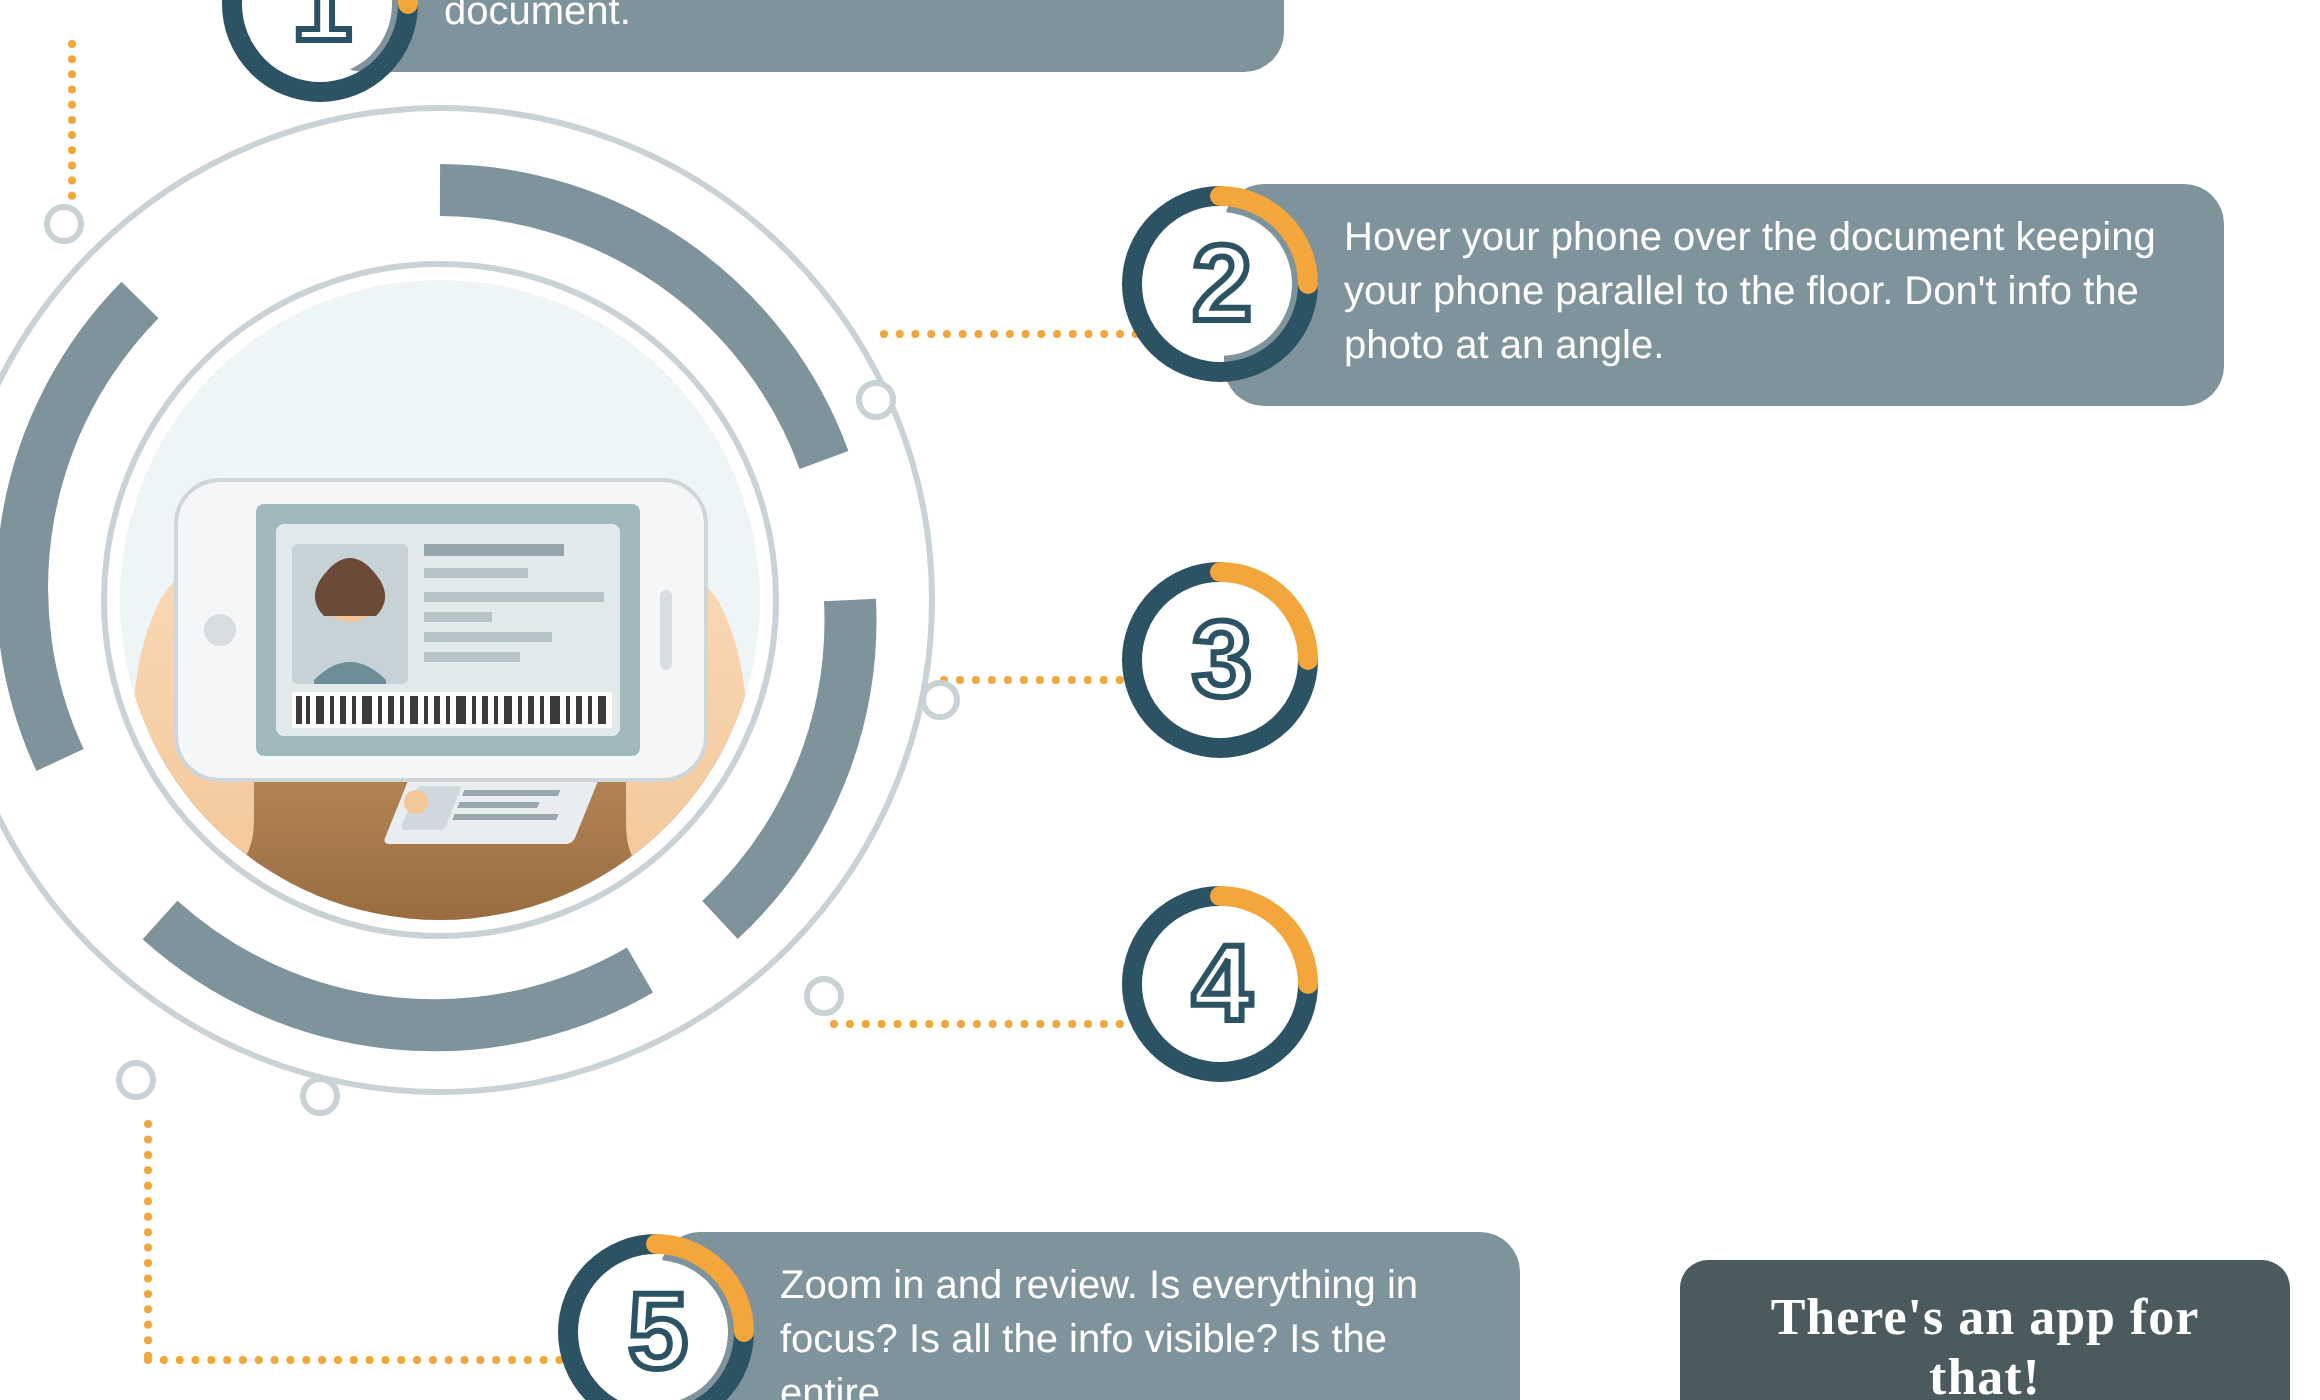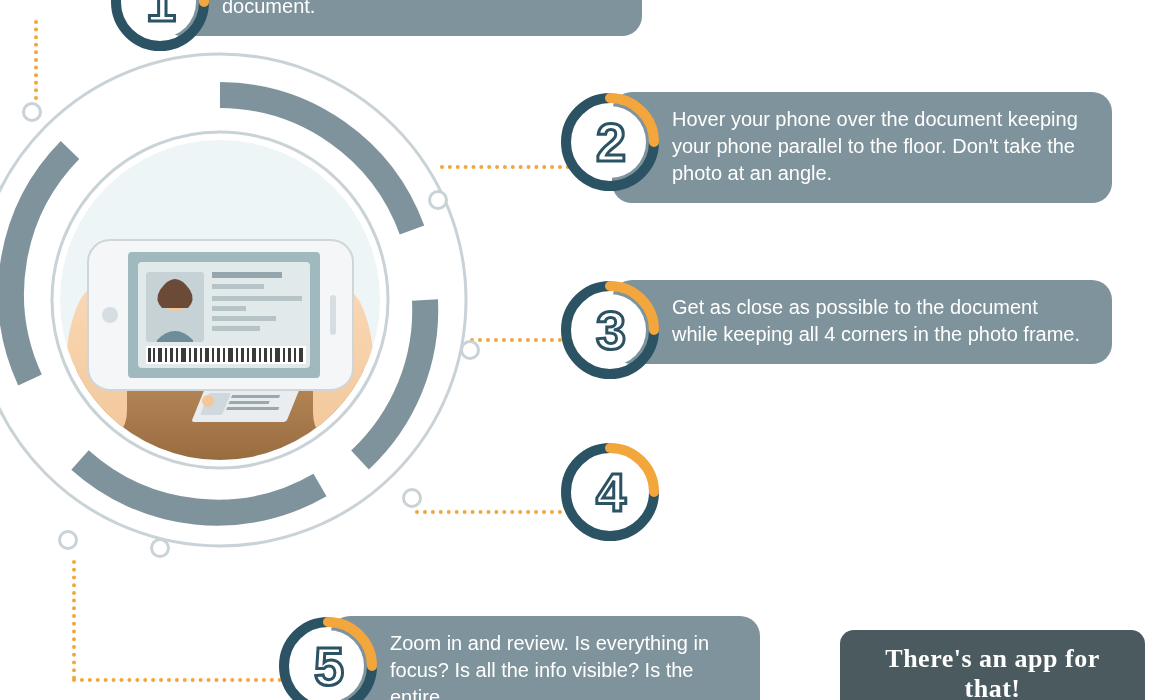--- a/index.html
+++ b/index.html
@@ -173,33 +173,32 @@
 
   <div class="step" style="left:560px; top:92px; width:590px;">
     <div class="badge">
       <svg viewBox="0 0 100 100">
         <path d="M50 6 A44 44 0 1 0 94 50" fill="none" stroke="#2c5363" stroke-width="10" stroke-linecap="round"></path>
         <path d="M50 6 A44 44 0 0 1 94 50" fill="none" stroke="#f2a63b" stroke-width="10" stroke-linecap="round"></path>
         <circle cx="50" cy="50" r="36" fill="#fff"></circle>
       </svg>
       <div class="num">2</div>
     </div>
-    <div class="pill" style="width:500px;">Hover your phone over the document keeping your phone parallel to the floor. Don't take the photo at an angle.</div>
+    <div class="pill" style="width:500px;">Hover your phone over the document keeping your phone parallel to the floor. Don't info the photo at an angle.</div>
   </div>
 
   <div class="step" style="left:560px; top:280px; width:590px;">
     <div class="badge">
       <svg viewBox="0 0 100 100">
         <path d="M50 6 A44 44 0 1 0 94 50" fill="none" stroke="#2c5363" stroke-width="10" stroke-linecap="round"></path>
         <path d="M50 6 A44 44 0 0 1 94 50" fill="none" stroke="#f2a63b" stroke-width="10" stroke-linecap="round"></path>
         <circle cx="50" cy="50" r="36" fill="#fff"></circle>
       </svg>
       <div class="num">3</div>
     </div>
-    <div class="pill" style="width:500px;">Get as close as possible to the document while keeping all 4 corners in the photo frame.</div>
   </div>
 
   <div class="step" style="left:560px; top:442px; width:590px;">
     <div class="badge">
       <svg viewBox="0 0 100 100">
         <path d="M50 6 A44 44 0 1 0 94 50" fill="none" stroke="#2c5363" stroke-width="10" stroke-linecap="round"></path>
         <path d="M50 6 A44 44 0 0 1 94 50" fill="none" stroke="#f2a63b" stroke-width="10" stroke-linecap="round"></path>
         <circle cx="50" cy="50" r="36" fill="#fff"></circle>
       </svg>
       <div class="num">4</div>

